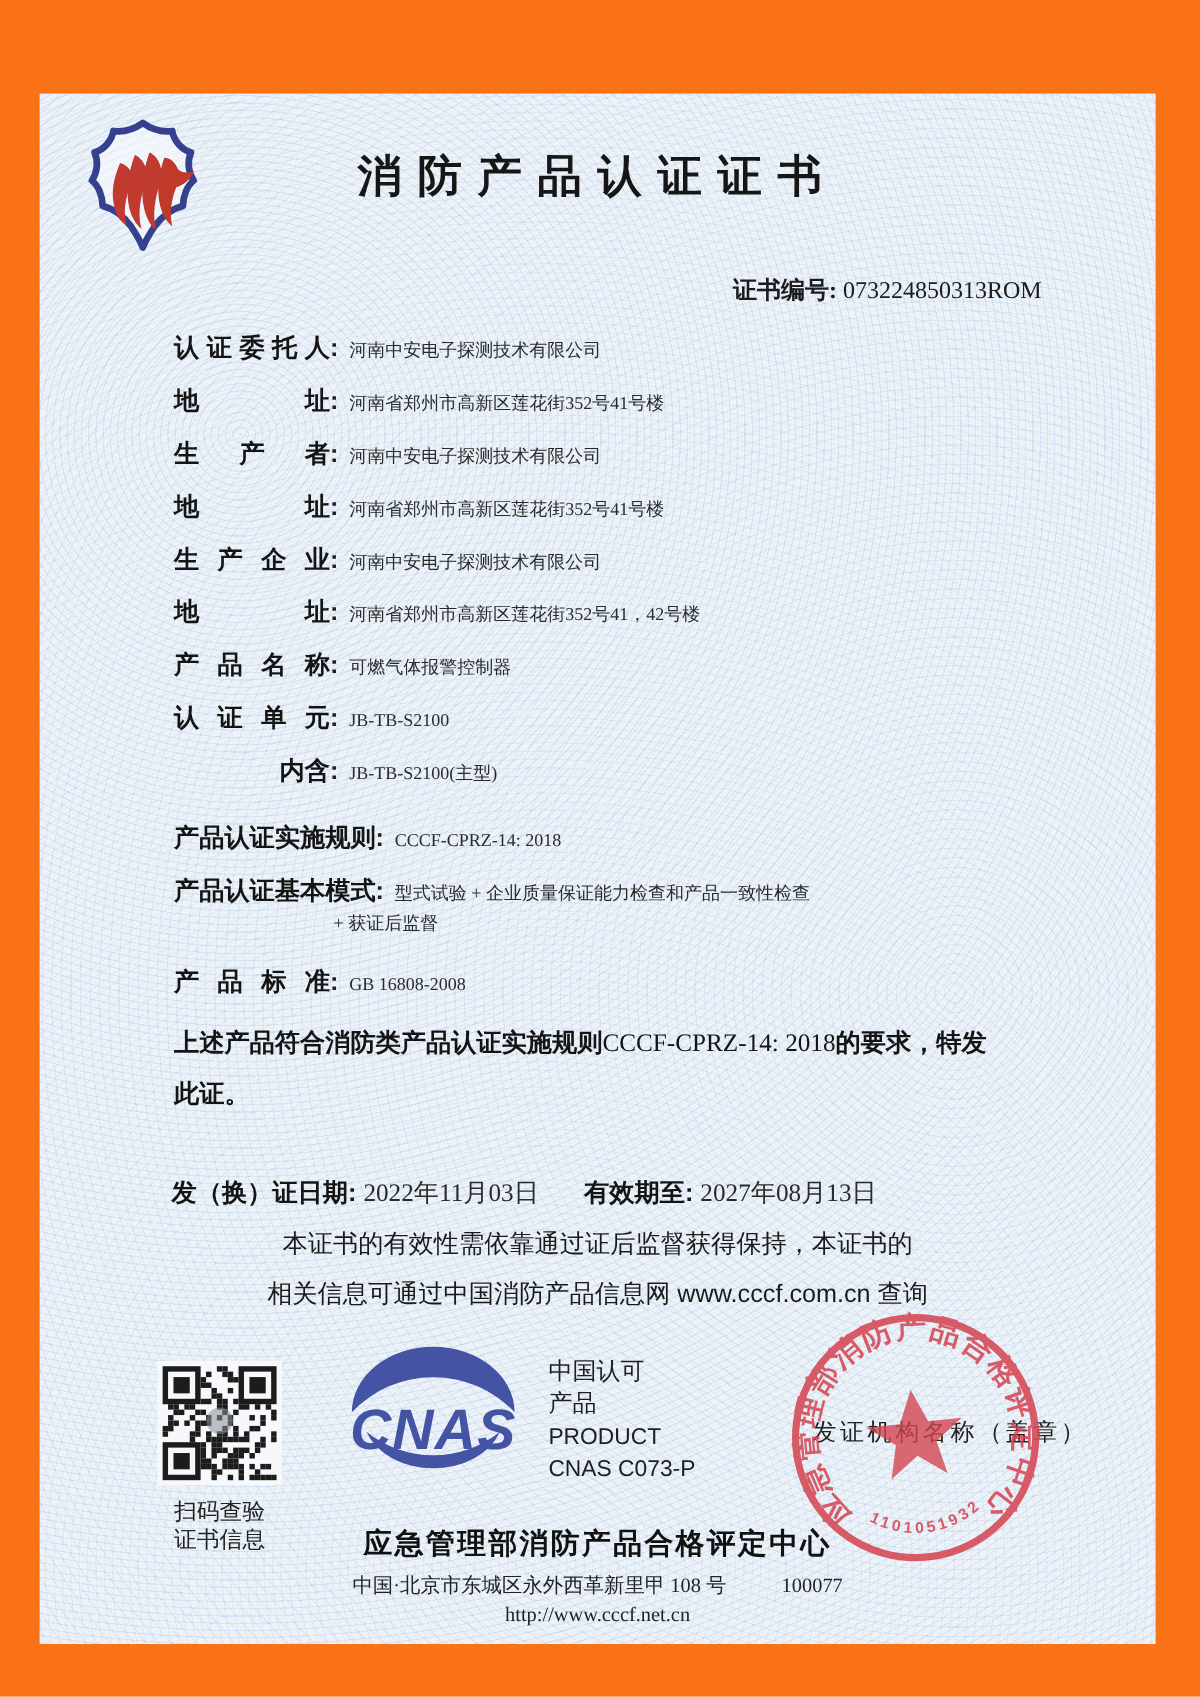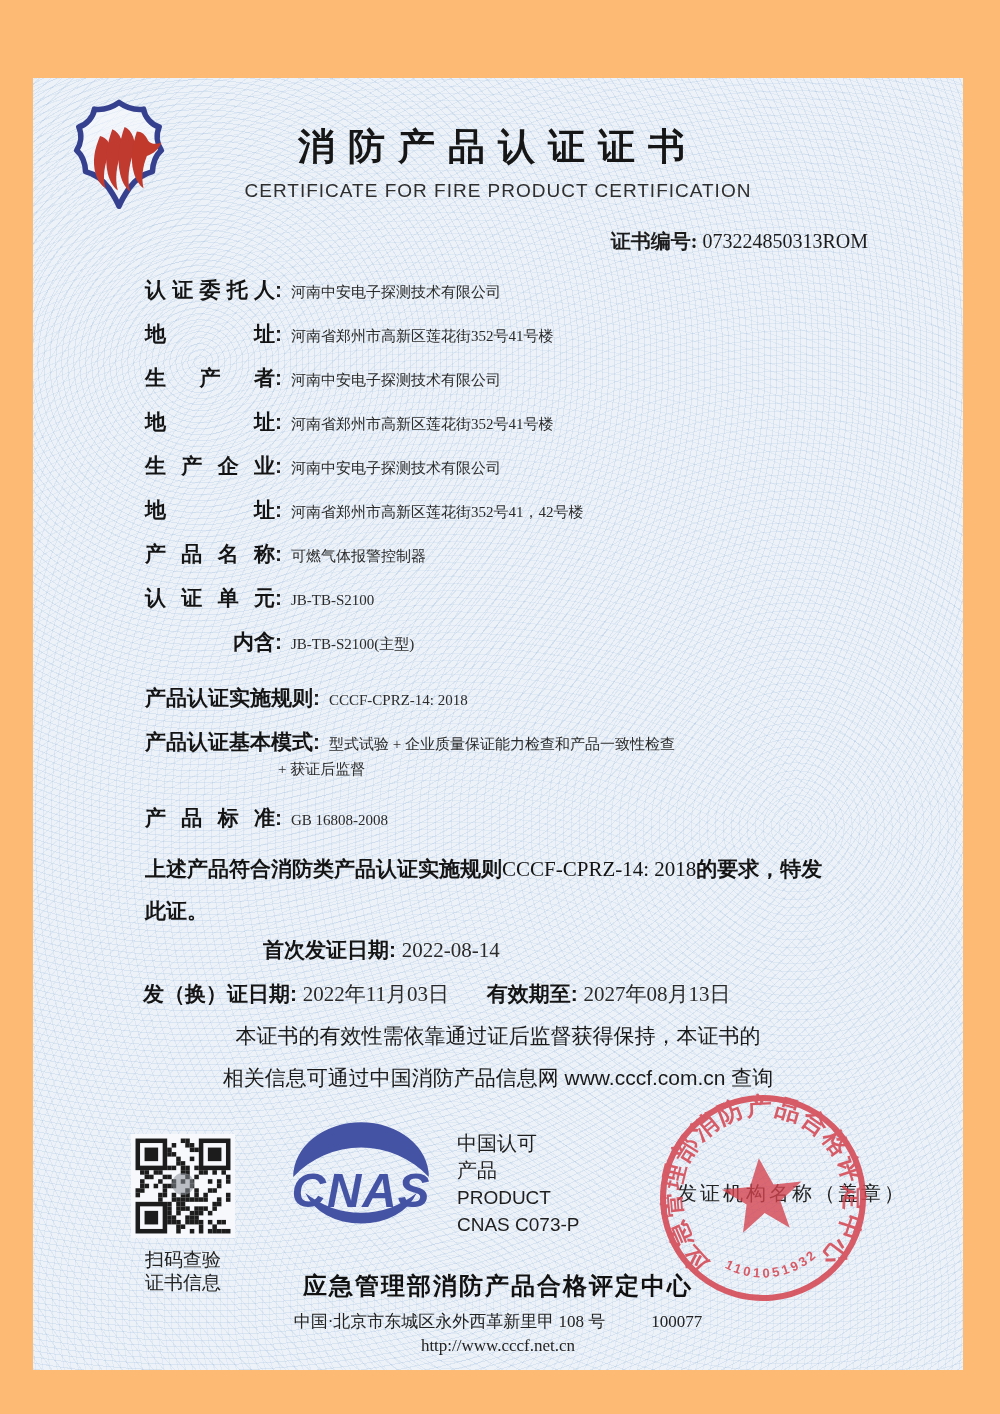--- a/index.html
+++ b/index.html
@@ -1,17 +1,17 @@
 <!DOCTYPE html>
 <html><head>
 <meta charset="utf-8">
 <style>
   * { margin:0; padding:0; box-sizing:border-box; }
   html,body { width:1000px; height:1414px; background:#fbfbfb; font-family:"Liberation Sans","DejaVu Sans",sans-serif; color:#1f1f1f; }
-  .page { position:relative; width:1000px; height:1414px; background:#fdba74; overflow:hidden; }
+  .page { position:relative; width:1000px; height:1414px; background:#f97316; overflow:hidden; }
 
   
   .cert {
     position:absolute; left:33px; top:78px; width:930px; height:1292px;
     background-color:#ecf2f8;
     background-image:
       repeating-radial-gradient(circle at 18% 22%, rgba(100,145,200,.14) 0 1px, rgba(255,255,255,0) 1px 6px),
       repeating-radial-gradient(circle at 82% 58%, rgba(100,145,200,.11) 0 1px, rgba(255,255,255,0) 1px 8px),
       repeating-radial-gradient(circle at 45% 95%, rgba(100,145,200,.09) 0 1px, rgba(255,255,255,0) 1px 7px);
   }
@@ -77,21 +77,20 @@
 
     <svg class="logo" width="112" height="116" viewBox="0 0 100 104">
       <path d="M50 4 C57 9 64 11 72 10 C73 17 79 24 86 26 C83 33 84 41 88 47 C83 51 80 59 80 66 C72 68 64 74 59 81 C55 87 52 92 50 97 C48 92 45 87 41 81 C36 74 28 68 20 66 C20 59 17 51 12 47 C16 41 17 33 14 26 C21 24 27 17 28 10 C36 11 43 9 50 4 Z" fill="rgba(250,252,255,0.55)" stroke="#35418f" stroke-width="5" stroke-linejoin="round"></path>
       <path d="M33 34 C28 46 26 56 29 68 C31 75 35 79 38 81 C35 71 37 60 41 50 C44 42 40 36 33 34Z" fill="#c03a30"></path>
       <path d="M44 28 C39 42 37 54 40 68 C42 76 46 81 49 83 C46 72 48 60 52 49 C55 40 51 31 44 28Z" fill="#c03a30"></path>
       <path d="M55 26 C50 40 48 54 51 68 C53 77 57 82 60 84 C57 73 59 60 63 49 C66 39 62 29 55 26Z" fill="#c03a30"></path>
       <path d="M66 30 C62 42 60 54 63 66 C65 74 69 79 72 81 C70 72 71 62 75 52 C81 50 86 46 88 40 C83 42 78 41 76 38 C74 33 70 30 66 30Z" fill="#c0392b"></path>
     </svg>
 
     <div class="title">消防产品认证证书</div>
-    <div class="subtitle">CERTIFICATE FOR FIRE PRODUCT CERTIFICATION</div>
     <div class="certno">
       <span class="lbl">证书编号: </span><span>073224850313ROM</span>
     </div>
 
     <div class="fields">
       <div class="row">
           <span class="label">认证委托人</span>
           <span class="colon">:</span>
           <span class="value">河南中安电子探测技术有限公司</span>
         </div>
@@ -153,24 +152,20 @@
           <span class="colon">:</span>
           <span class="value">GB 16808-2008</span>
         </div>
     </div>
 
     <div class="statement">
       <span class="zh">上述产品符合消防类产品认证实施规则</span><span class="code">CCCF-CPRZ-14: 2018</span><span class="zh">的要求，特发</span><br>
       <span class="zh">此证。</span>
     </div>
 
-    <div class="line-abs first-issue">
-      <span class="b">首次发证日期</span><span class="b">:</span>
-      <span class="v">2022-08-14</span>
-    </div>
     <div class="line-abs reissue">
       <span class="b">发（换）证日期</span><span class="b">:</span>
       <span class="v">2022年11月03日</span>
       <span class="gap"></span>
       <span class="b">有效期至</span><span class="b">:</span>
       <span class="v">2027年08月13日</span>
     </div>
 
     <div class="note note1">本证书的有效性需依靠通过证后监督获得保持，本证书的</div>
     <div class="note note2">相关信息可通过中国消防产品信息网 www.cccf.com.cn 查询</div>

